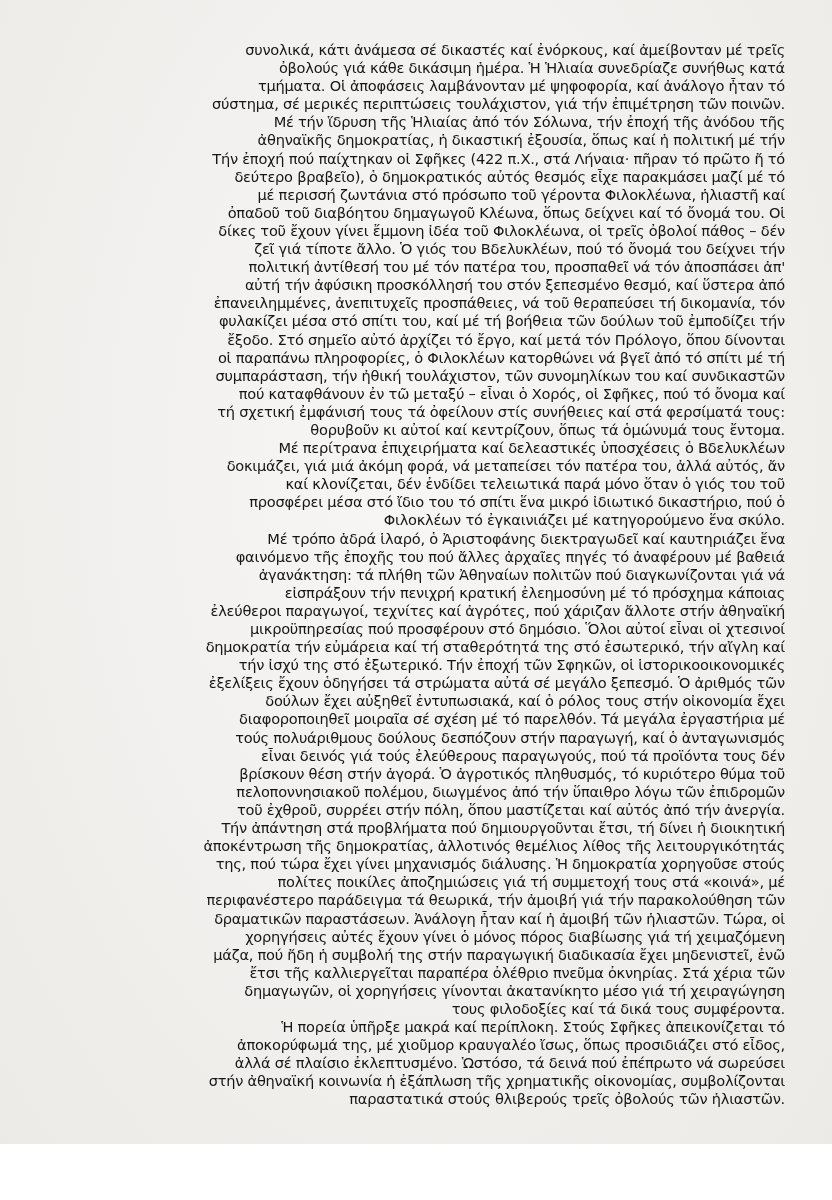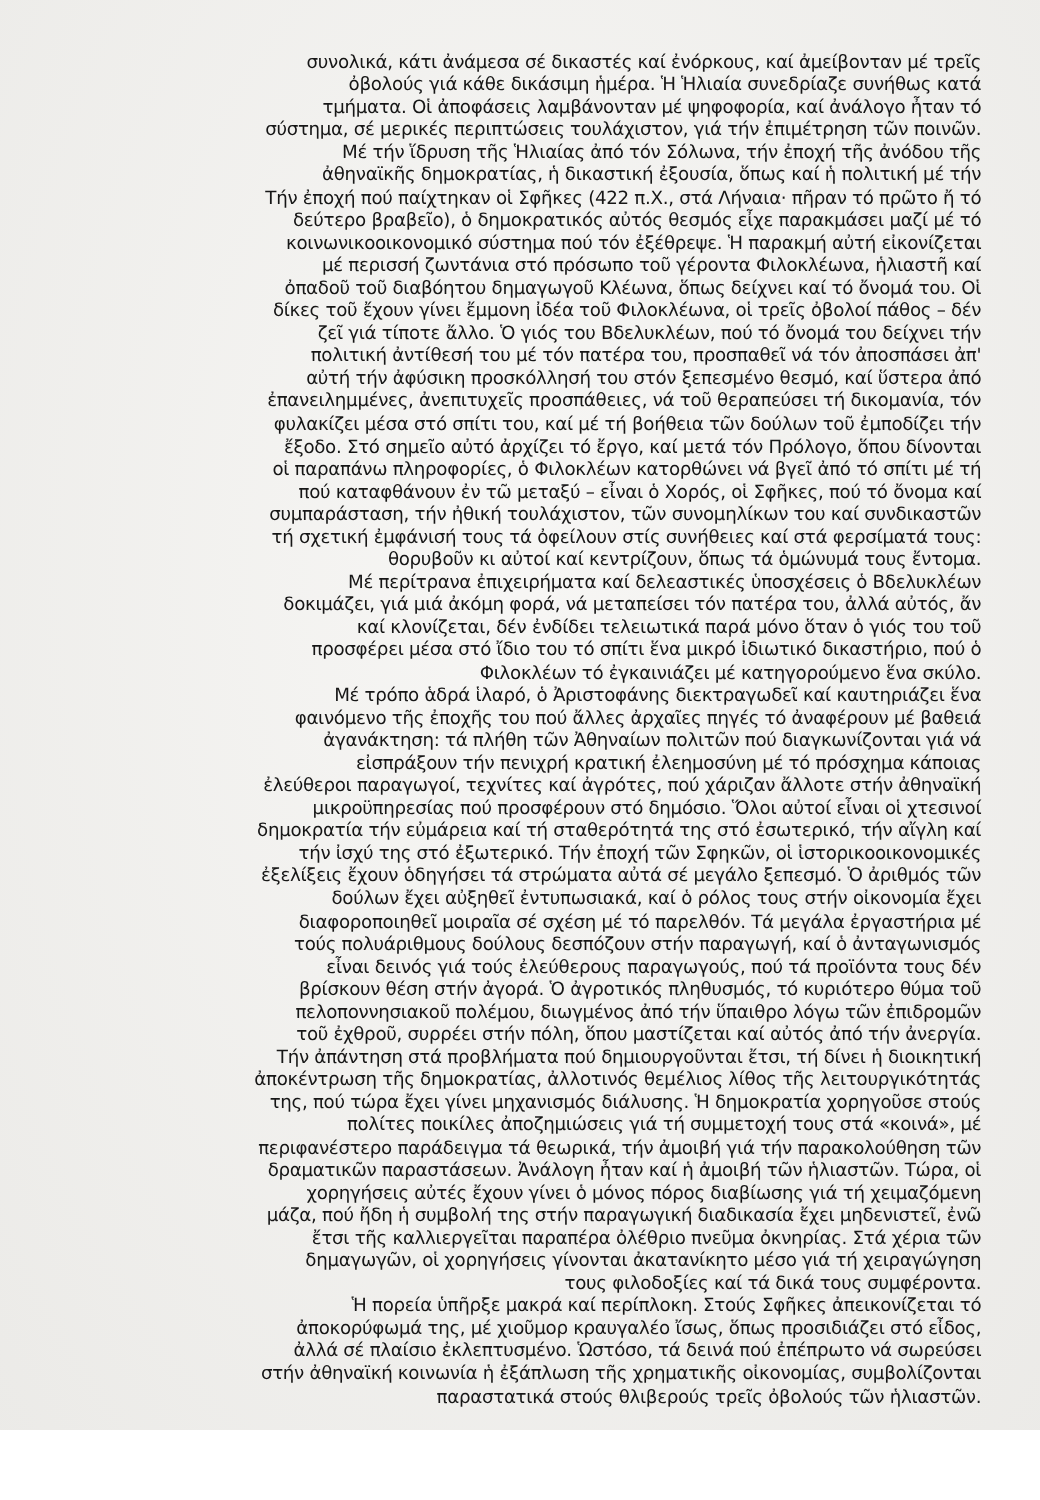--- a/index.html
+++ b/index.html
@@ -47,33 +47,32 @@
 <div class="page">
   <div class="text-block">
       <div class="line">συνολικά, κάτι ἀνάμεσα σέ δικαστές καί ἐνόρκους, καί ἀμείβονταν μέ τρεῖς</div>
       <div class="line">ὀβολούς γιά κάθε δικάσιμη ἡμέρα. Ἡ Ἡλιαία συνεδρίαζε συνήθως κατά</div>
       <div class="line">τμήματα. Οἱ ἀποφάσεις λαμβάνονταν μέ ψηφοφορία, καί ἀνάλογο ἦταν τό</div>
       <div class="line">σύστημα, σέ μερικές περιπτώσεις τουλάχιστον, γιά τήν ἐπιμέτρηση τῶν ποινῶν.</div>
       <div class="line">Μέ τήν ἵδρυση τῆς Ἡλιαίας ἀπό τόν Σόλωνα, τήν ἐποχή τῆς ἀνόδου τῆς</div>
       <div class="line">ἀθηναϊκῆς δημοκρατίας, ἡ δικαστική ἐξουσία, ὅπως καί ἡ πολιτική μέ τήν</div>
       <div class="line">Τήν ἐποχή πού παίχτηκαν οἱ Σφῆκες (422 π.Χ., στά Λήναια· πῆραν τό πρῶτο ἤ τό</div>
       <div class="line">δεύτερο βραβεῖο), ὁ δημοκρατικός αὐτός θεσμός εἶχε παρακμάσει μαζί μέ τό</div>
-      <div class="line">κοινωνικοοικονομικό σύστημα πού τόν ἐξέθρεψε. Ἡ παρακμή αὐτή εἰκονίζεται</div>
       <div class="line">μέ περισσή ζωντάνια στό πρόσωπο τοῦ γέροντα Φιλοκλέωνα, ἡλιαστῆ καί</div>
       <div class="line">ὀπαδοῦ τοῦ διαβόητου δημαγωγοῦ Κλέωνα, ὅπως δείχνει καί τό ὄνομά του. Οἱ</div>
       <div class="line">δίκες τοῦ ἔχουν γίνει ἔμμονη ἰδέα τοῦ Φιλοκλέωνα, οἱ τρεῖς ὀβολοί πάθος – δέν</div>
       <div class="line">ζεῖ γιά τίποτε ἄλλο. Ὁ γιός του Βδελυκλέων, πού τό ὄνομά του δείχνει τήν</div>
       <div class="line">πολιτική ἀντίθεσή του μέ τόν πατέρα του, προσπαθεῖ νά τόν ἀποσπάσει ἀπ'</div>
       <div class="line">αὐτή τήν ἀφύσικη προσκόλλησή του στόν ξεπεσμένο θεσμό, καί ὕστερα ἀπό</div>
       <div class="line">ἐπανειλημμένες, ἀνεπιτυχεῖς προσπάθειες, νά τοῦ θεραπεύσει τή δικομανία, τόν</div>
       <div class="line">φυλακίζει μέσα στό σπίτι του, καί μέ τή βοήθεια τῶν δούλων τοῦ ἐμποδίζει τήν</div>
       <div class="line">ἔξοδο. Στό σημεῖο αὐτό ἀρχίζει τό ἔργο, καί μετά τόν Πρόλογο, ὅπου δίνονται</div>
       <div class="line">οἱ παραπάνω πληροφορίες, ὁ Φιλοκλέων κατορθώνει νά βγεῖ ἀπό τό σπίτι μέ τή</div>
+      <div class="line">συμπαράσταση, τήν ἠθική τουλάχιστον, τῶν συνομηλίκων του καί συνδικαστῶν</div>
       <div class="line">πού καταφθάνουν ἐν τῶ μεταξύ – εἶναι ὁ Χορός, οἱ Σφῆκες, πού τό ὄνομα καί</div>
-      <div class="line">συμπαράσταση, τήν ἠθική τουλάχιστον, τῶν συνομηλίκων του καί συνδικαστῶν</div>
       <div class="line">τή σχετική ἐμφάνισή τους τά ὀφείλουν στίς συνήθειες καί στά φερσίματά τους:</div>
       <div class="line">θορυβοῦν κι αὐτοί καί κεντρίζουν, ὅπως τά ὁμώνυμά τους ἔντομα.</div>
       <div class="line">Μέ περίτρανα ἐπιχειρήματα καί δελεαστικές ὑποσχέσεις ὁ Βδελυκλέων</div>
       <div class="line">δοκιμάζει, γιά μιά ἀκόμη φορά, νά μεταπείσει τόν πατέρα του, ἀλλά αὐτός, ἄν</div>
       <div class="line">καί κλονίζεται, δέν ἐνδίδει τελειωτικά παρά μόνο ὅταν ὁ γιός του τοῦ</div>
       <div class="line">προσφέρει μέσα στό ἴδιο του τό σπίτι ἕνα μικρό ἰδιωτικό δικαστήριο, πού ὁ</div>
       <div class="line">Φιλοκλέων τό ἐγκαινιάζει μέ κατηγορούμενο ἕνα σκύλο.</div>
       <div class="line">Μέ τρόπο ἁδρά ἱλαρό, ὁ Ἀριστοφάνης διεκτραγωδεῖ καί καυτηριάζει ἕνα</div>
       <div class="line">φαινόμενο τῆς ἐποχῆς του πού ἄλλες ἀρχαῖες πηγές τό ἀναφέρουν μέ βαθειά</div>
       <div class="line">ἀγανάκτηση: τά πλήθη τῶν Ἀθηναίων πολιτῶν πού διαγκωνίζονται γιά νά</div>

